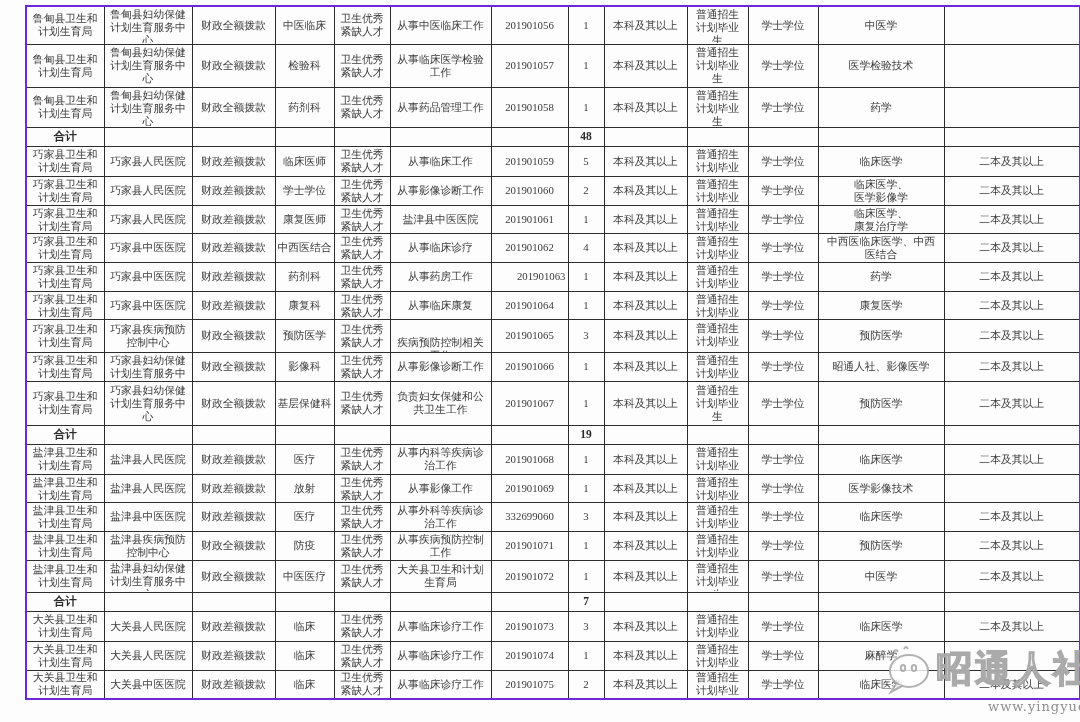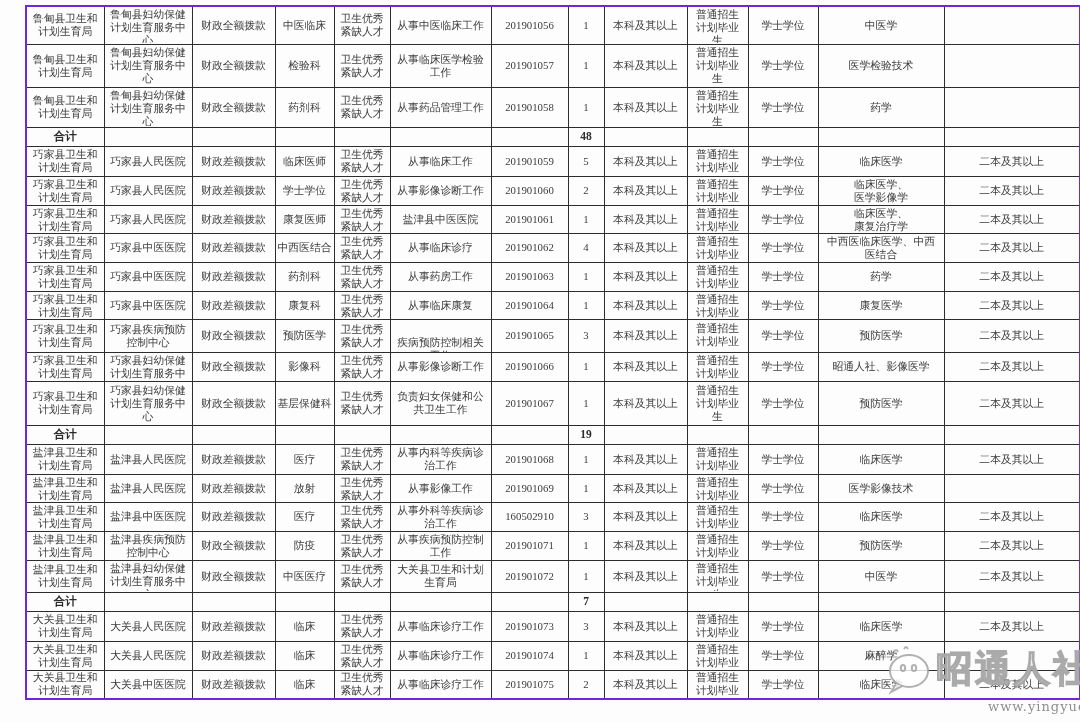--- a/index.html
+++ b/index.html
@@ -410,21 +410,21 @@
           <td>
             <div class="cv" style="max-height: 26px; padding: 0px 2px;">药剂科</div>
           </td>
           <td>
             <div class="cv" style="max-height: 26px; padding: 0px 2px;">卫生优秀紧缺人才</div>
           </td>
           <td>
             <div class="cv" style="max-height: 26px; padding: 0px 3px;">从事药房工作</div>
           </td>
           <td>
-            <div class="cv" style="max-height: 26px; padding: 0px 2px;">201901063</div>
+            <div class="cv" style="max-height: 26px; padding: 0px 2px; text-align: right;">201901063</div>
           </td>
           <td>
             <div class="cv" style="max-height: 26px; padding: 0px 2px;">1</div>
           </td>
           <td>
             <div class="cv" style="max-height: 26px; padding: 0px 2px;">本科及其以上</div>
           </td>
           <td>
             <div class="cv" style="max-height: 26px; padding: 0px 4px;">普通招生计划毕业生</div>
           </td>
@@ -712,21 +712,21 @@
           <td>
             <div class="cv" style="max-height: 26px; padding: 0px 2px;">医疗</div>
           </td>
           <td>
             <div class="cv" style="max-height: 26px; padding: 0px 2px;">卫生优秀紧缺人才</div>
           </td>
           <td>
             <div class="cv" style="max-height: 26px; padding: 0px 3px;">从事外科等疾病诊治工作</div>
           </td>
           <td>
-            <div class="cv" style="max-height: 26px; padding: 0px 2px;">160502910</div>
+            <div class="cv" style="max-height: 26px; padding: 0px 2px;">332699060</div>
           </td>
           <td>
             <div class="cv" style="max-height: 26px; padding: 0px 2px;">3</div>
           </td>
           <td>
             <div class="cv" style="max-height: 26px; padding: 0px 2px;">本科及其以上</div>
           </td>
           <td>
             <div class="cv" style="max-height: 26px; padding: 0px 4px;">普通招生计划毕业生</div>
           </td>

